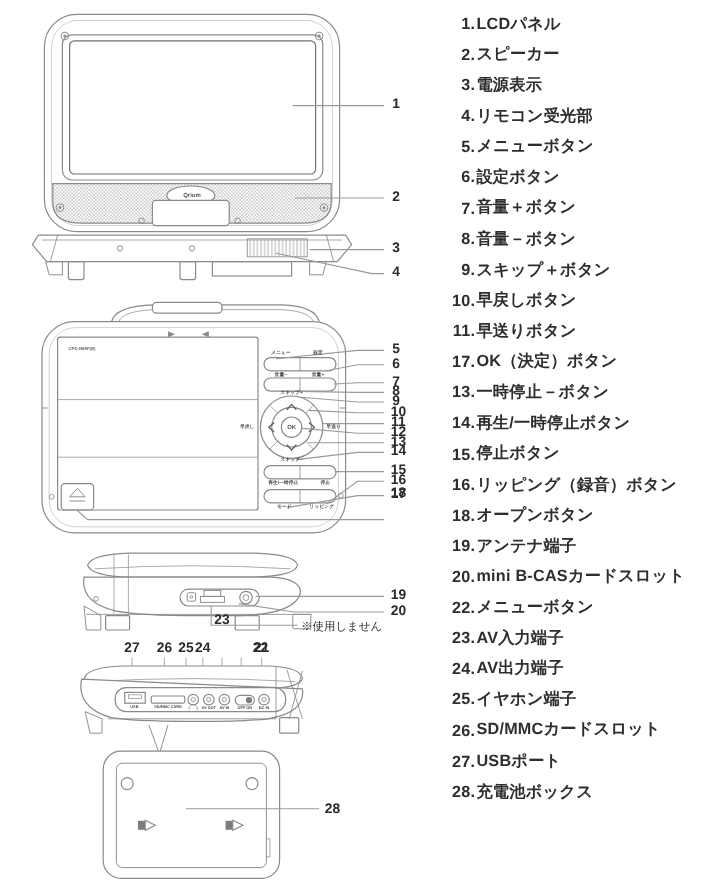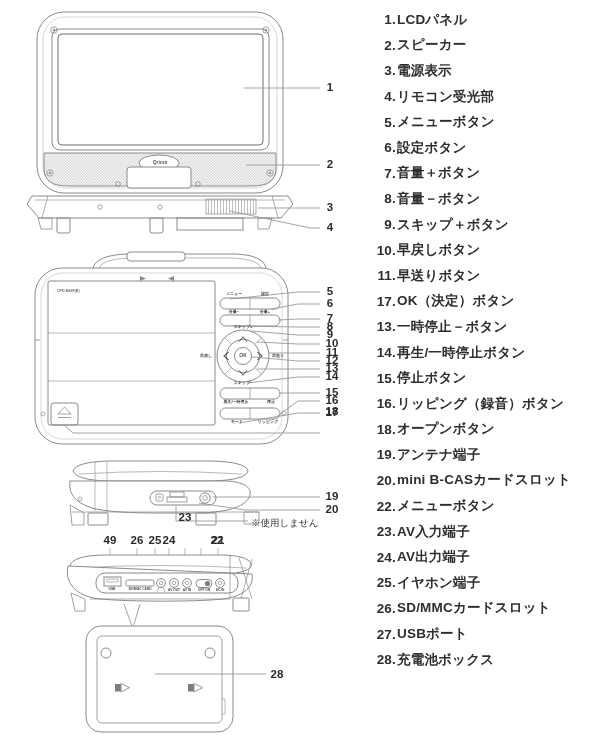--- a/index.html
+++ b/index.html
@@ -237,21 +237,21 @@
   <span class="cn" style="left:332px; top:413px">17</span>
   <span class="cn" style="left:332px; top:412px">18</span>
   <span class="cn" style="left:332px; top:497px">19</span>
   <span class="cn" style="left:332px; top:510px">20</span>
   <span class="cn" style="left:218px; top:541px">21</span>
   <span class="cn" style="left:217px; top:541px">22</span>
   <span class="cn" style="left:185px; top:518px">23</span>
   <span class="cn" style="left:169px; top:541px">24</span>
   <span class="cn" style="left:155px; top:541px">25</span>
   <span class="cn" style="left:137px; top:541px">26</span>
-  <span class="cn" style="left:110px; top:541px">49</span>
+  <span class="cn" style="left:110px; top:541px">27</span>
   <span class="cn" style="left:277px; top:675px">28</span>
 
   <span class="tl s55" style="left:160px; top:163px">Qriom</span>
   <span class="tll" style="left:57px; top:287px">CPD-N69F(B)</span>
   <span class="tl" style="left:234px; top:294px">メニュー</span>
   <span class="tl" style="left:265px; top:294px">設定</span>
   <span class="tl" style="left:234px; top:312px">音量−</span>
   <span class="tl" style="left:265px; top:312px">音量+</span>
   <span class="tl" style="left:243px; top:327px">スキップ+</span>
   <span class="tl" style="left:206px; top:356px">早戻し</span>

